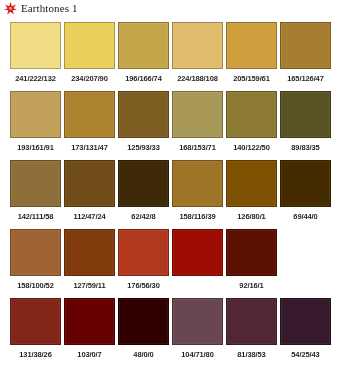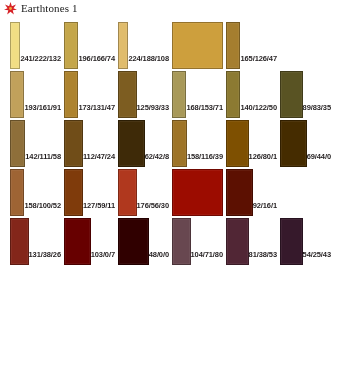--- a/index.html
+++ b/index.html
@@ -52,22 +52,21 @@
   }
   .swatch-row {
     display: flex;
     column-gap: 3px;
     width: 100%;
   }
   .swatch-cell {
     width: 51px;
     flex: none;
     display: flex;
-    flex-direction: row;
-    align-items: flex-end;
+    flex-direction: column;
   }
   .swatch-chip {
     width: 51px;
     height: 47px;
     box-sizing: border-box;
     border: 1px solid rgba(0,0,0,0.28);
     box-shadow: inset 0 0 0 1px rgba(255,255,255,0.05);
   }
   .swatch-label {
     height: 20px;
@@ -95,29 +94,34 @@
   <span id="palette-title">Earthtones  1</span>
 </div>
 
 <div id="swatch-grid">
     <div class="swatch-row">
       <div class="swatch-cell">
         <div class="swatch-chip" style="background-color: rgb(241, 222, 132);"></div>
         <div class="swatch-label">241/222/132</div>
       </div>
       <div class="swatch-cell">
+        <div class="swatch-chip" style="background-color: rgb(234, 207, 90);"></div>
+        <div class="swatch-label">234/207/90</div>
+      </div>
+      <div class="swatch-cell">
         <div class="swatch-chip" style="background-color: rgb(196, 166, 74);"></div>
         <div class="swatch-label">196/166/74</div>
       </div>
       <div class="swatch-cell">
         <div class="swatch-chip" style="background-color: rgb(224, 188, 108);"></div>
         <div class="swatch-label">224/188/108</div>
       </div>
       <div class="swatch-cell">
         <div class="swatch-chip" style="background-color: rgb(205, 159, 61);"></div>
+        <div class="swatch-label">205/159/61</div>
       </div>
       <div class="swatch-cell">
         <div class="swatch-chip" style="background-color: rgb(165, 126, 47);"></div>
         <div class="swatch-label">165/126/47</div>
       </div>
     </div>
     <div class="swatch-row">
       <div class="swatch-cell">
         <div class="swatch-chip" style="background-color: rgb(193, 161, 91);"></div>
         <div class="swatch-label">193/161/91</div>

